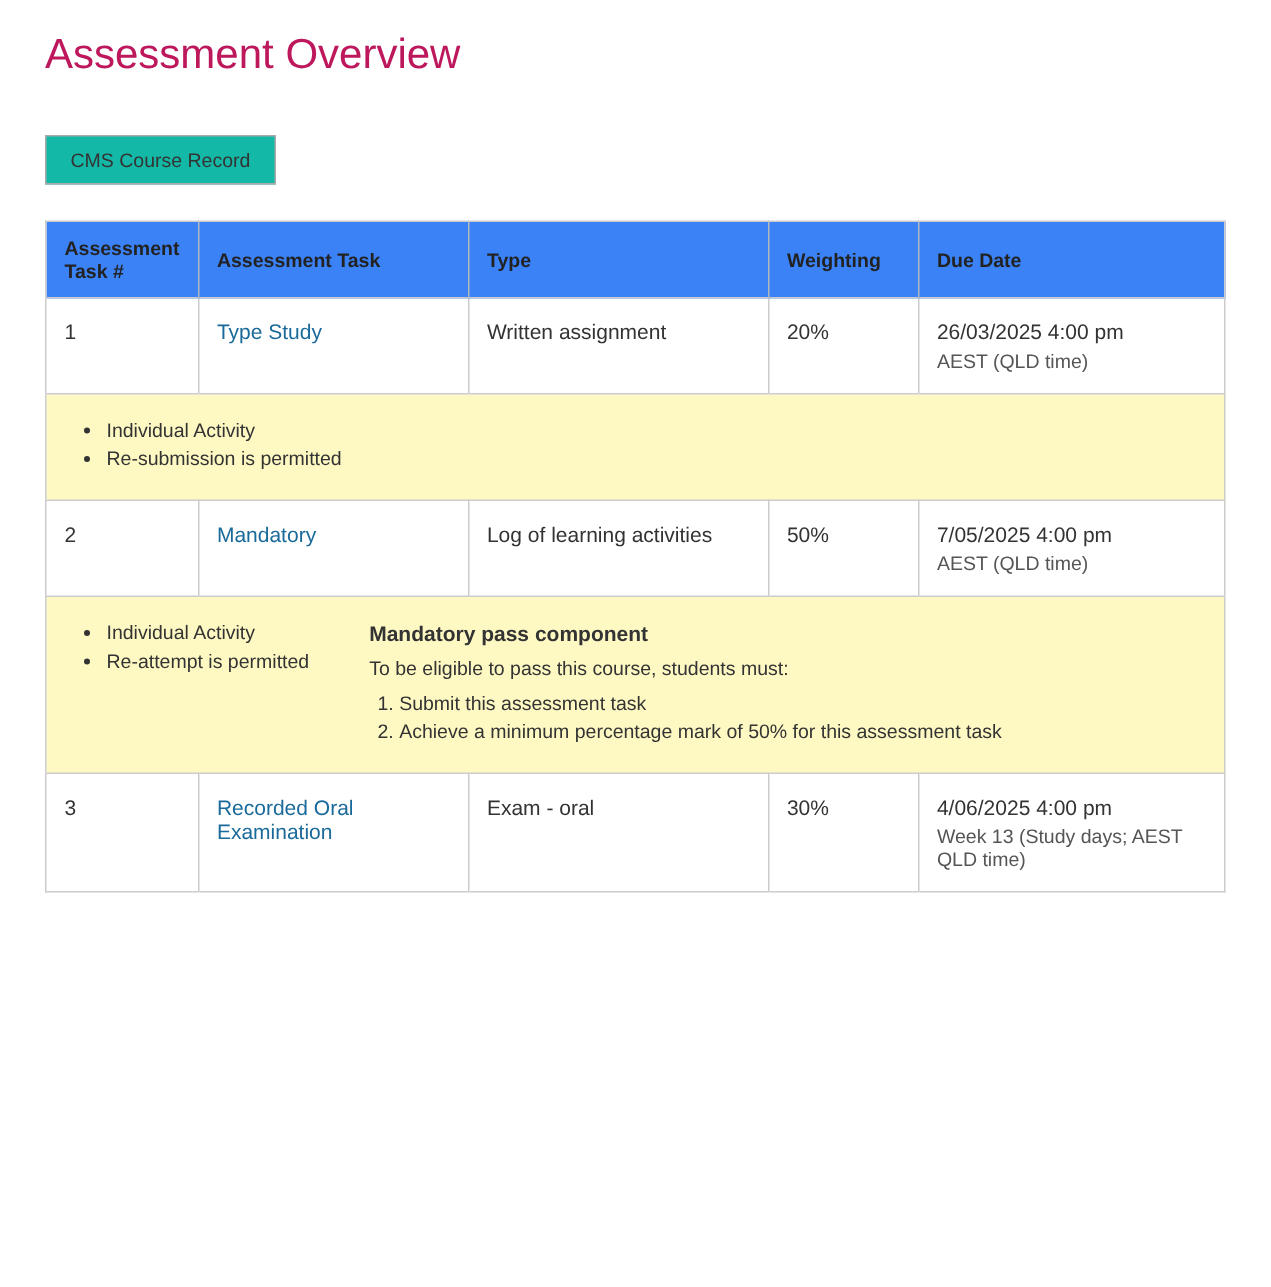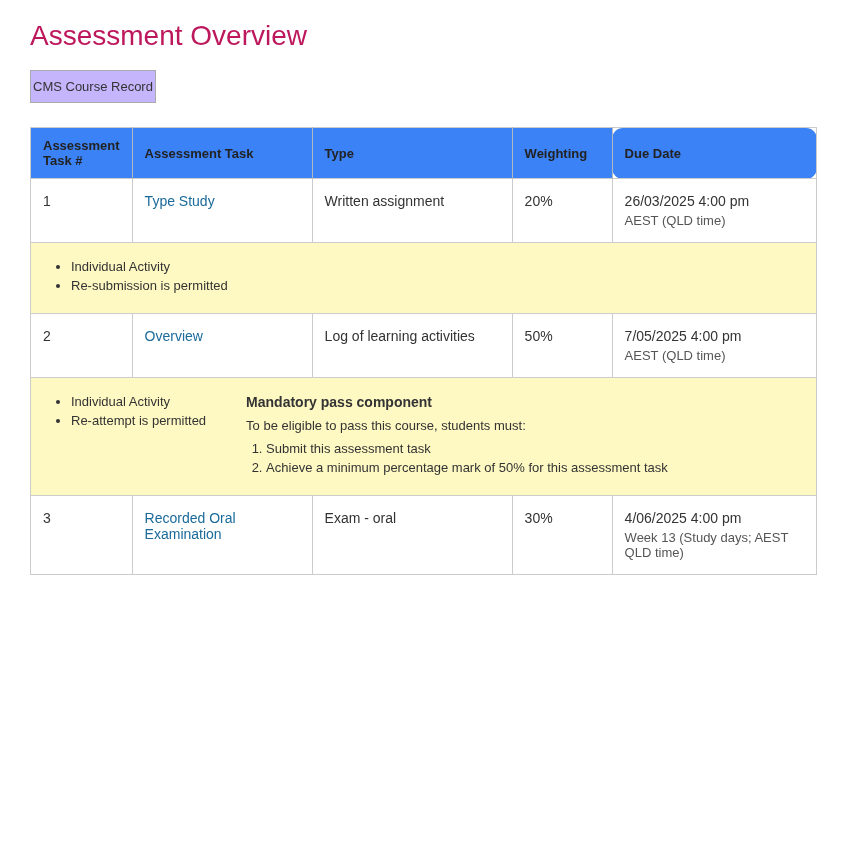--- a/index.html
+++ b/index.html
@@ -16,27 +16,28 @@
       color: #be185d;
       margin-bottom: 18px;
     }
     .btn-group {
       display: flex;
       gap: 10px;
       margin-bottom: 24px;
     }
     .btn {
       border: 1px solid #aaa;
-      background: #c4b5fd;
-      padding: 8px 2px;
+      background: #14b8a6;
+      padding: 8px 16px;
       cursor: pointer;
       font-size: 13px;
       color: #333;
       text-align: center;
       min-width: 120px;
+      margin-top: 20px;
     }
 
     table {
       width: 100%;
       border-collapse: collapse;
       border: 1px solid #ccc;
     }
     thead tr {
       background: #3b82f6;
     }
@@ -105,21 +106,21 @@
 
     .due-date-line2 {
       font-size: 13px;
       color: #555;
       margin-top: 4px;
     }
     .col-task-num { width: 80px; }
     .col-task-name { width: 180px; }
     .col-type { width: 200px; }
     .col-weight { width: 100px; }
-    .col-due { width: auto; border-radius: 11px; }
+    .col-due { width: auto; }
   </style>
 </head>
 <body>
 
 <h1>Assessment Overview</h1>
 
 <div class="btn-group">
   <button class="btn">CMS Course Record</button>
 </div>
 
@@ -151,21 +152,21 @@
               <ul>
                 <li>Individual Activity</li>
                 <li>Re-submission is permitted</li>
               </ul>
             </div>
           </div>
         </td>
       </tr>
       <tr class="data-row">
         <td>2</td>
-        <td><a href="#">Overview</a></td>
+        <td><a href="#">Mandatory</a></td>
         <td>Log of learning activities</td>
         <td>50%</td>
         <td>
           <div>7/05/2025 4:00 pm</div>
           <div class="due-date-line2">AEST (QLD time)</div>
         </td>
       </tr>
       <tr class="detail-row">
         <td colspan="5">
           <div class="detail-inner">

